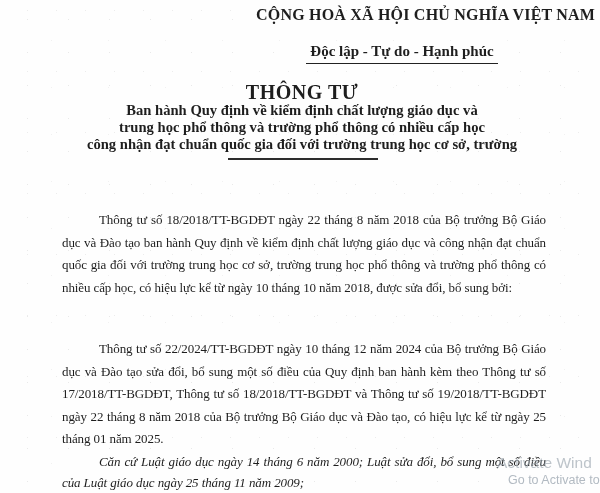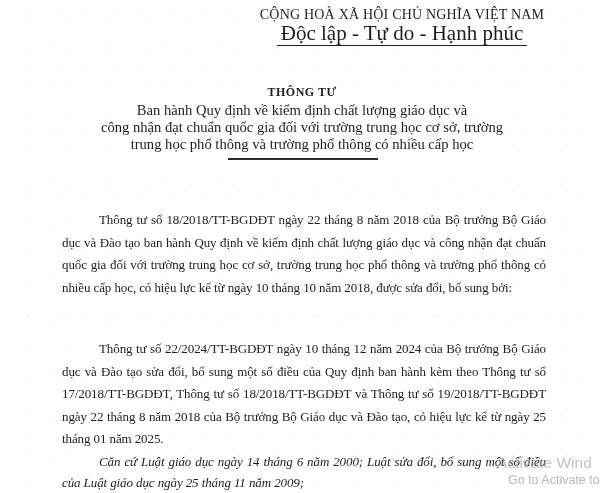--- a/index.html
+++ b/index.html
@@ -26,55 +26,55 @@
 
   
   .nat-header {
     position: absolute;
     top: 6px;
     left: 256px;
     width: 292px;
     text-align: center;
   }
   .nat-title {
-    font-weight: normal;
-    font-size: 14px;
+    font-weight: bold;
+    font-size: 16px;
     line-height: 17px;
     letter-spacing: 0.2px;
     white-space: nowrap;
   }
   .nat-motto {
-    margin-top: 2px;
-    font-weight: normal;
-    font-size: 21px;
+    margin-top: 20px;
+    font-weight: bold;
+    font-size: 15px;
     line-height: 17px;
     white-space: nowrap;
   }
   .nat-motto span {
     display: inline-block;
     border-bottom: 1.6px solid #222222;
     padding: 0 4px 3px 4px;
   }
 
   
   .title-block {
     position: absolute;
     top: 83px;
     left: 55px;
     width: 494px;
     text-align: center;
   }
   .doc-type {
     font-weight: bold;
-    font-size: 12px;
+    font-size: 20px;
     line-height: 19px;
     letter-spacing: 0.5px;
   }
   .subtitle-line {
-    font-weight: normal;
+    font-weight: bold;
     font-size: 14.6px;
     line-height: 17px;
     white-space: nowrap;
     text-align: center;
   }
 
   .title-rule {
     position: absolute;
     top: 158px;
     left: 228px;
@@ -130,22 +130,22 @@
   <div class="nat-header">
     <div class="nat-title">CỘNG HOÀ XÃ HỘI CHỦ NGHĨA VIỆT NAM</div>
     <div class="nat-motto">
       <span>Độc lập - Tự do - Hạnh phúc</span>
     </div>
   </div>
 
   <div class="title-block">
     <div class="doc-type">THÔNG TƯ</div>
     <div class="subtitle-line">Ban hành Quy định về kiểm định chất lượng giáo dục và</div>
+    <div class="subtitle-line">trung học phổ thông và trường phổ thông có nhiều cấp học</div>
     <div class="subtitle-line">công nhận đạt chuẩn quốc gia đối với trường trung học cơ sở, trường</div>
-    <div class="subtitle-line">trung học phổ thông và trường phổ thông có nhiều cấp học</div>
   </div>
 
   <div class="title-rule"></div>
 
   <div class="para para-1">Thông tư số 18/2018/TT-BGDĐT ngày 22 tháng 8 năm 2018 của Bộ trưởng Bộ Giáo dục và Đào tạo ban hành Quy định về kiểm định chất lượng giáo dục và công nhận đạt chuẩn quốc gia đối với trường trung học cơ sở, trường trung học phổ thông và trường phổ thông có nhiều cấp học, có hiệu lực kể từ ngày 10 tháng 10 năm 2018, được sửa đổi, bổ sung bởi:</div>
 
   <div class="para para-2">Thông tư số 22/2024/TT-BGDĐT ngày 10 tháng 12 năm 2024 của Bộ trưởng Bộ Giáo dục và Đào tạo sửa đổi, bổ sung một số điều của Quy định ban hành kèm theo Thông tư số 17/2018/TT-BGDĐT, Thông tư số 18/2018/TT-BGDĐT và Thông tư số 19/2018/TT-BGDĐT ngày 22 tháng 8 năm 2018 của Bộ trưởng Bộ Giáo dục và Đào tạo, có hiệu lực kể từ ngày 25 tháng 01 năm 2025.</div>
 
   <div class="para para-3">Căn cứ Luật giáo dục ngày 14 tháng 6 năm 2000; Luật sửa đổi, bổ sung một số điều của Luật giáo dục ngày 25 tháng 11 năm 2009;</div>
 

